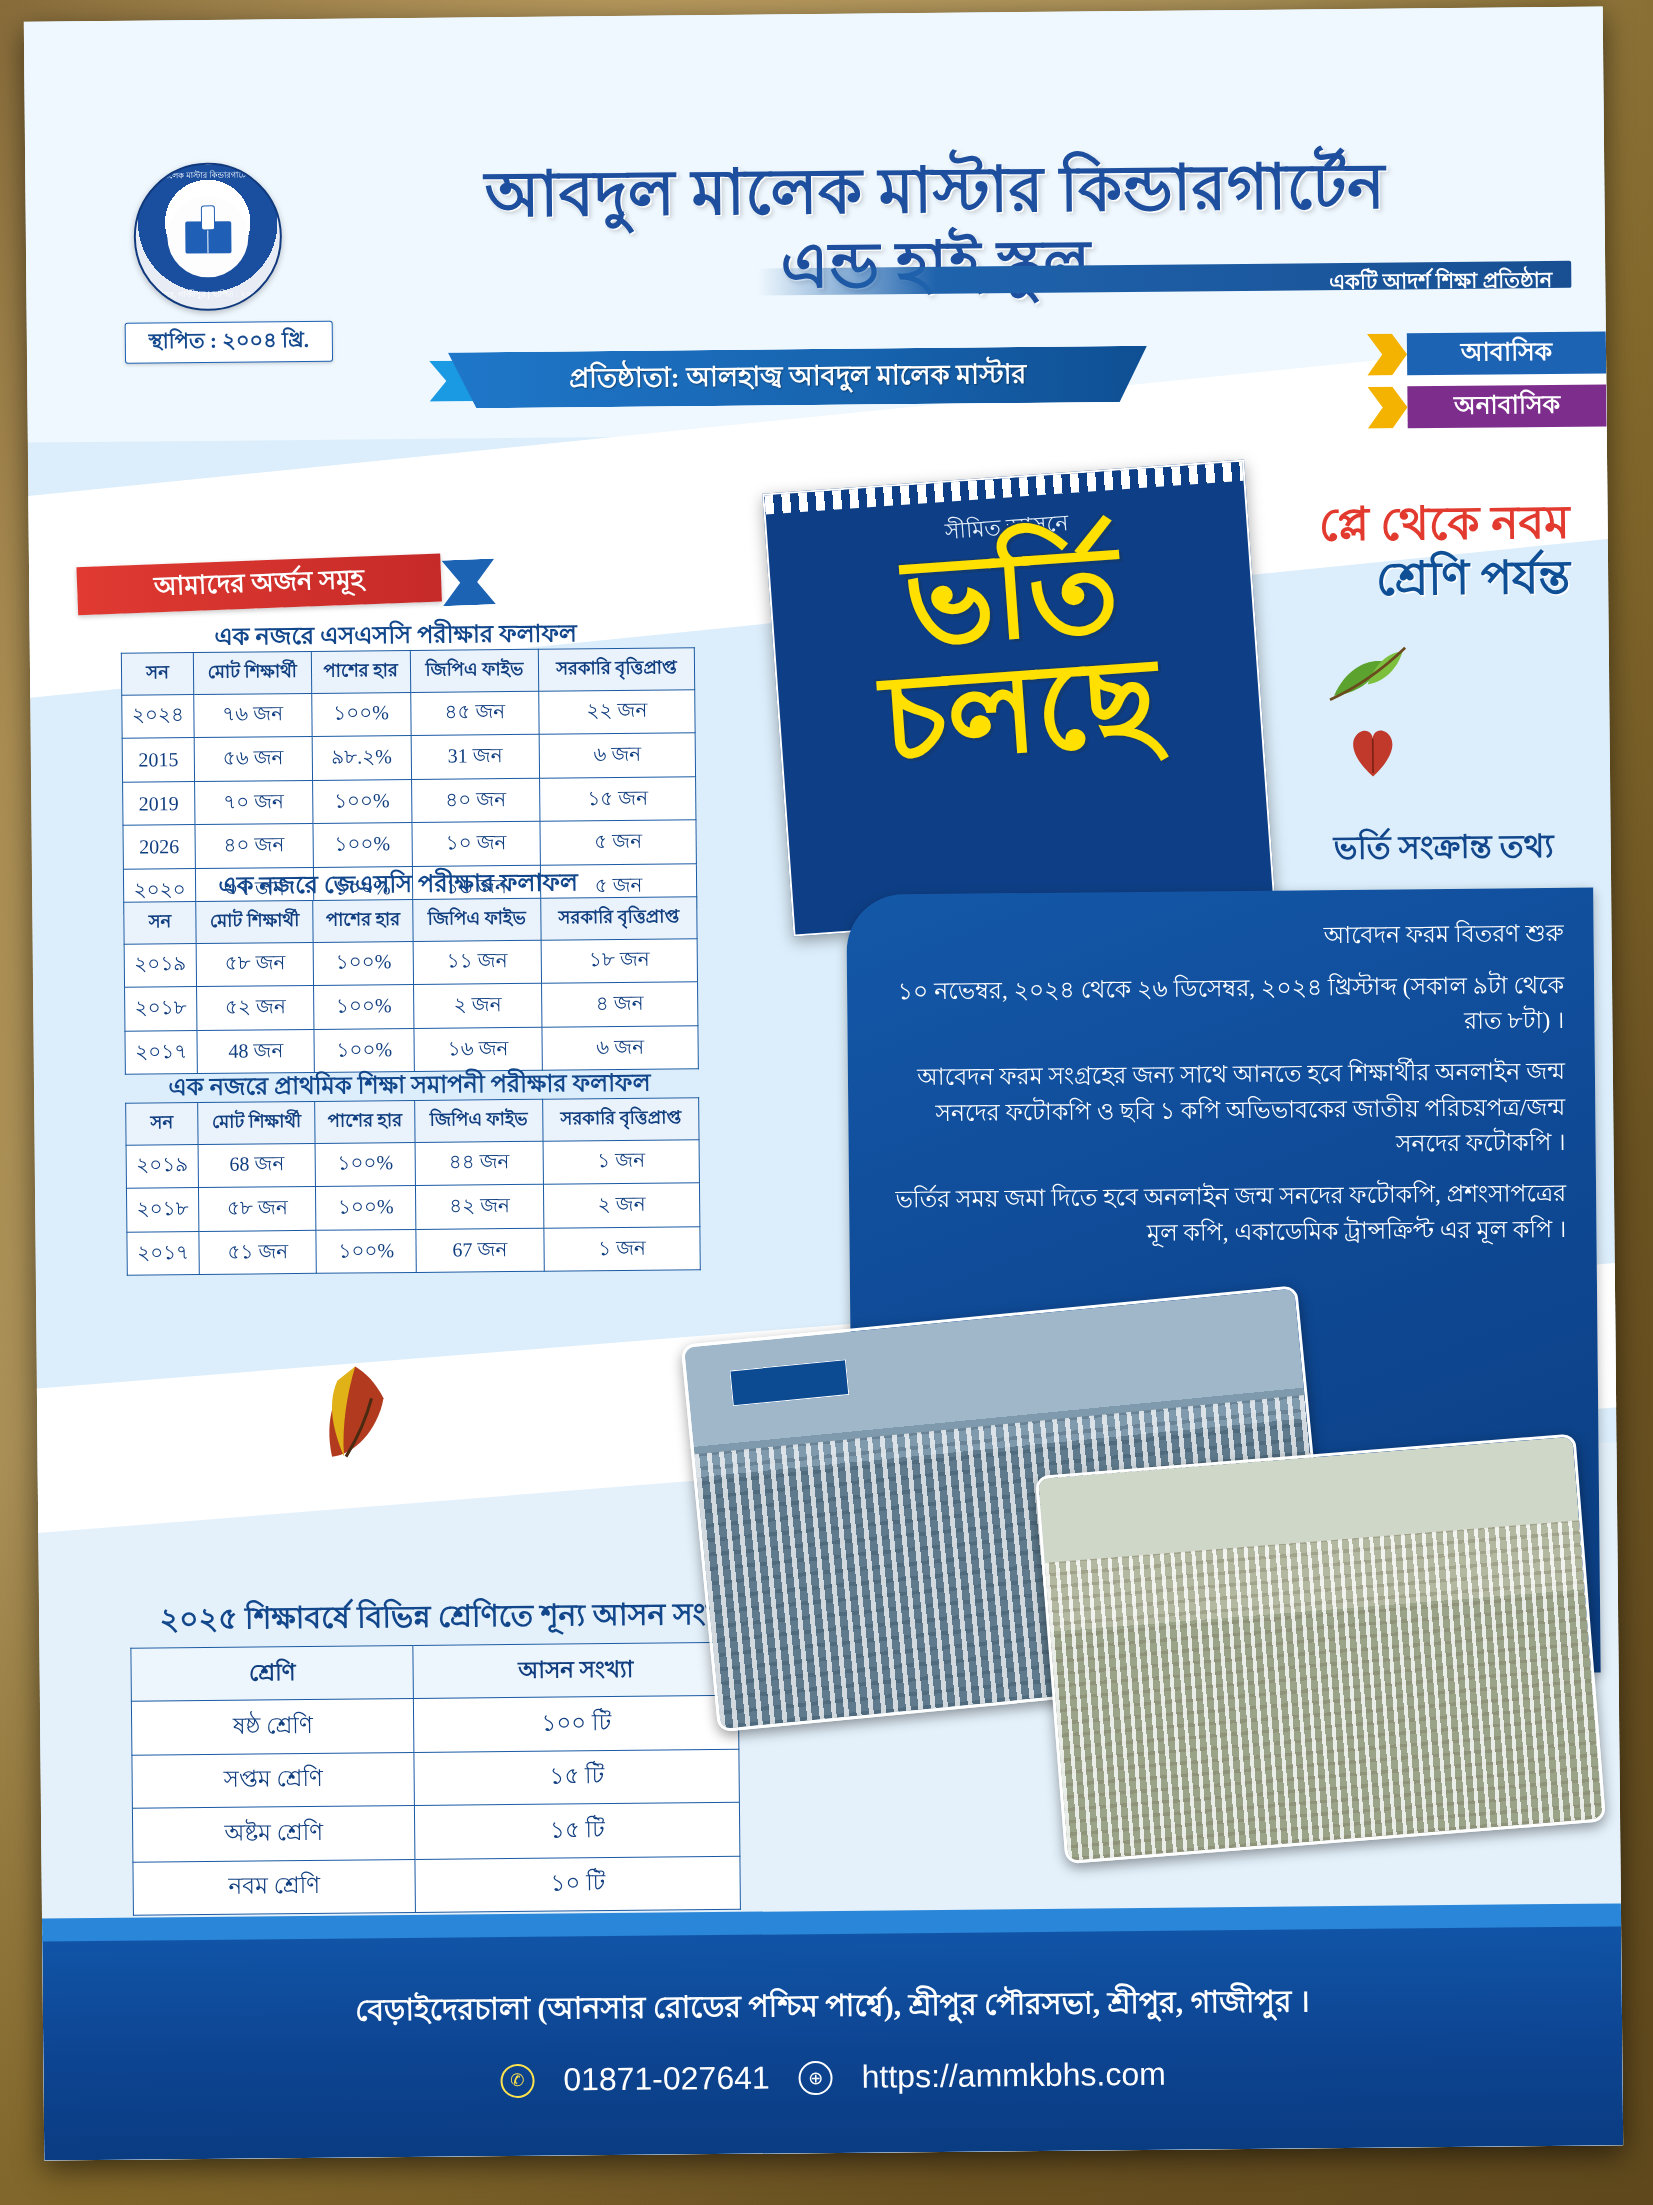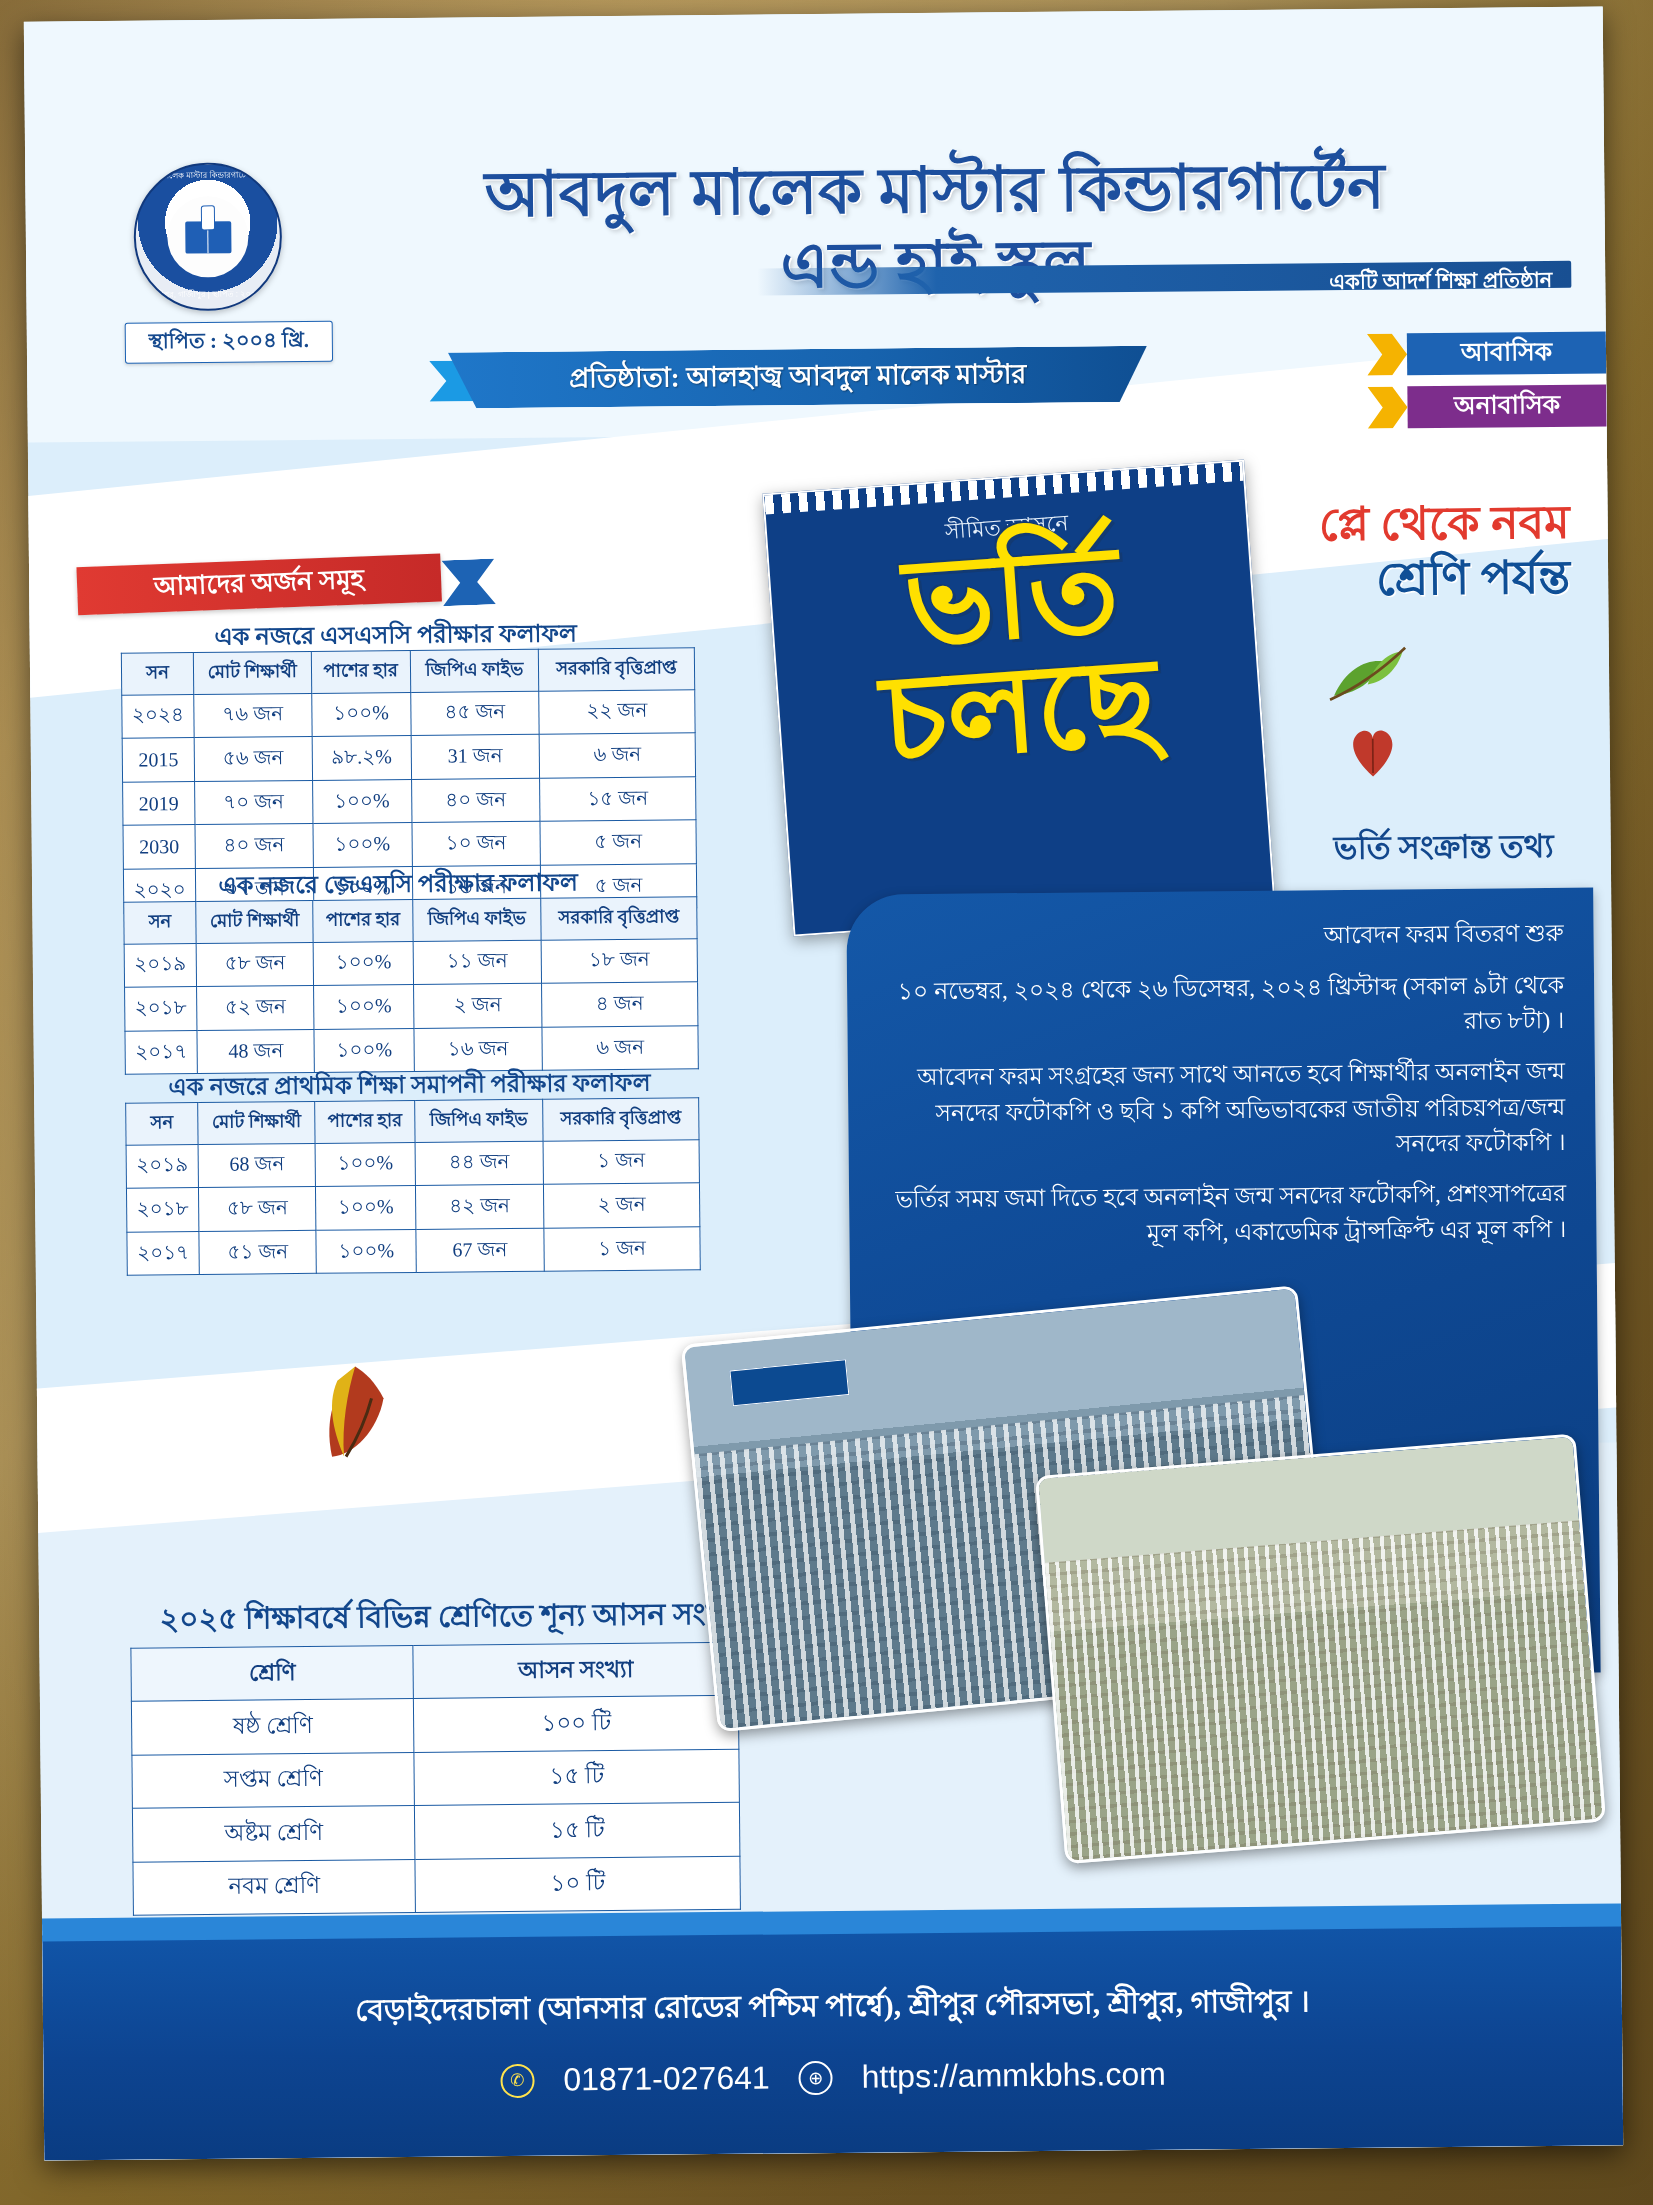--- a/index.html
+++ b/index.html
@@ -383,21 +383,21 @@
             <td>৬ জন</td>
           </tr>
           <tr>
             <td>2019</td>
             <td>৭০ জন</td>
             <td>১০০%</td>
             <td>৪০ জন</td>
             <td>১৫ জন</td>
           </tr>
           <tr>
-            <td>2030</td>
+            <td>2026</td>
             <td>৪০ জন</td>
             <td>১০০%</td>
             <td>১০ জন</td>
             <td>৫ জন</td>
           </tr>
           <tr>
             <td>২০২০</td>
             <td>৩৭ জন</td>
             <td>১০০%</td>
             <td>১৬ জন</td>

